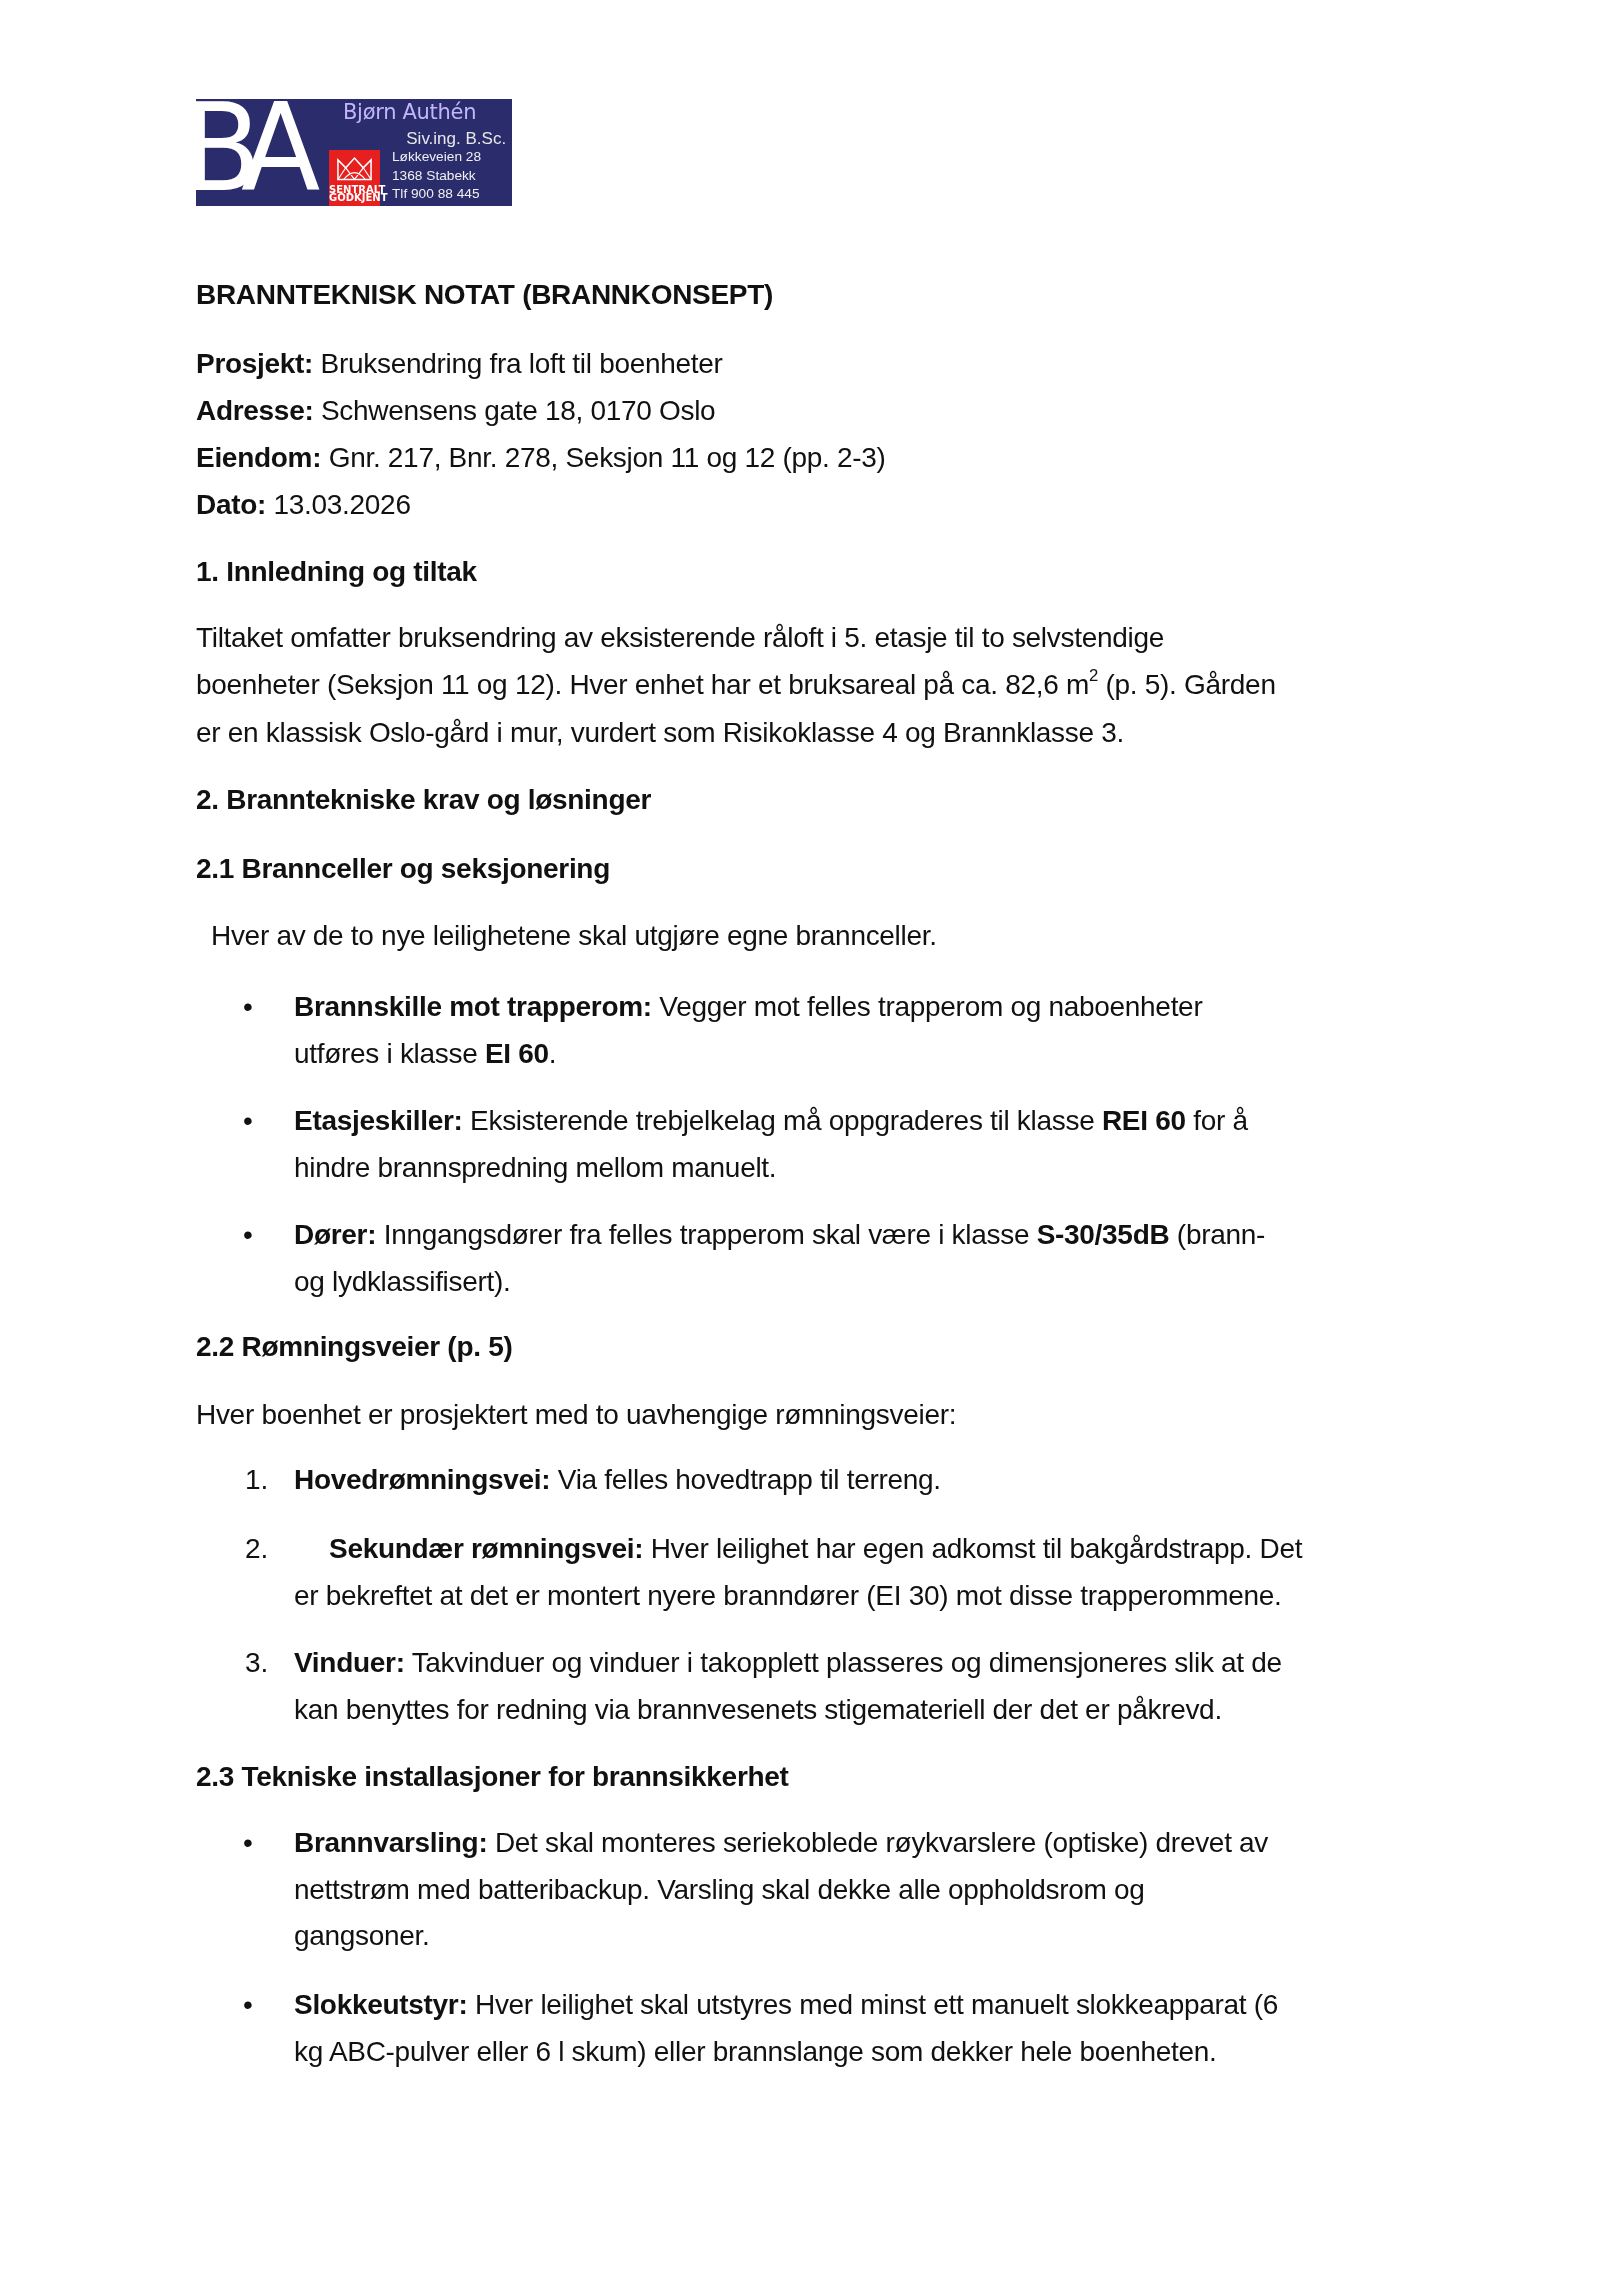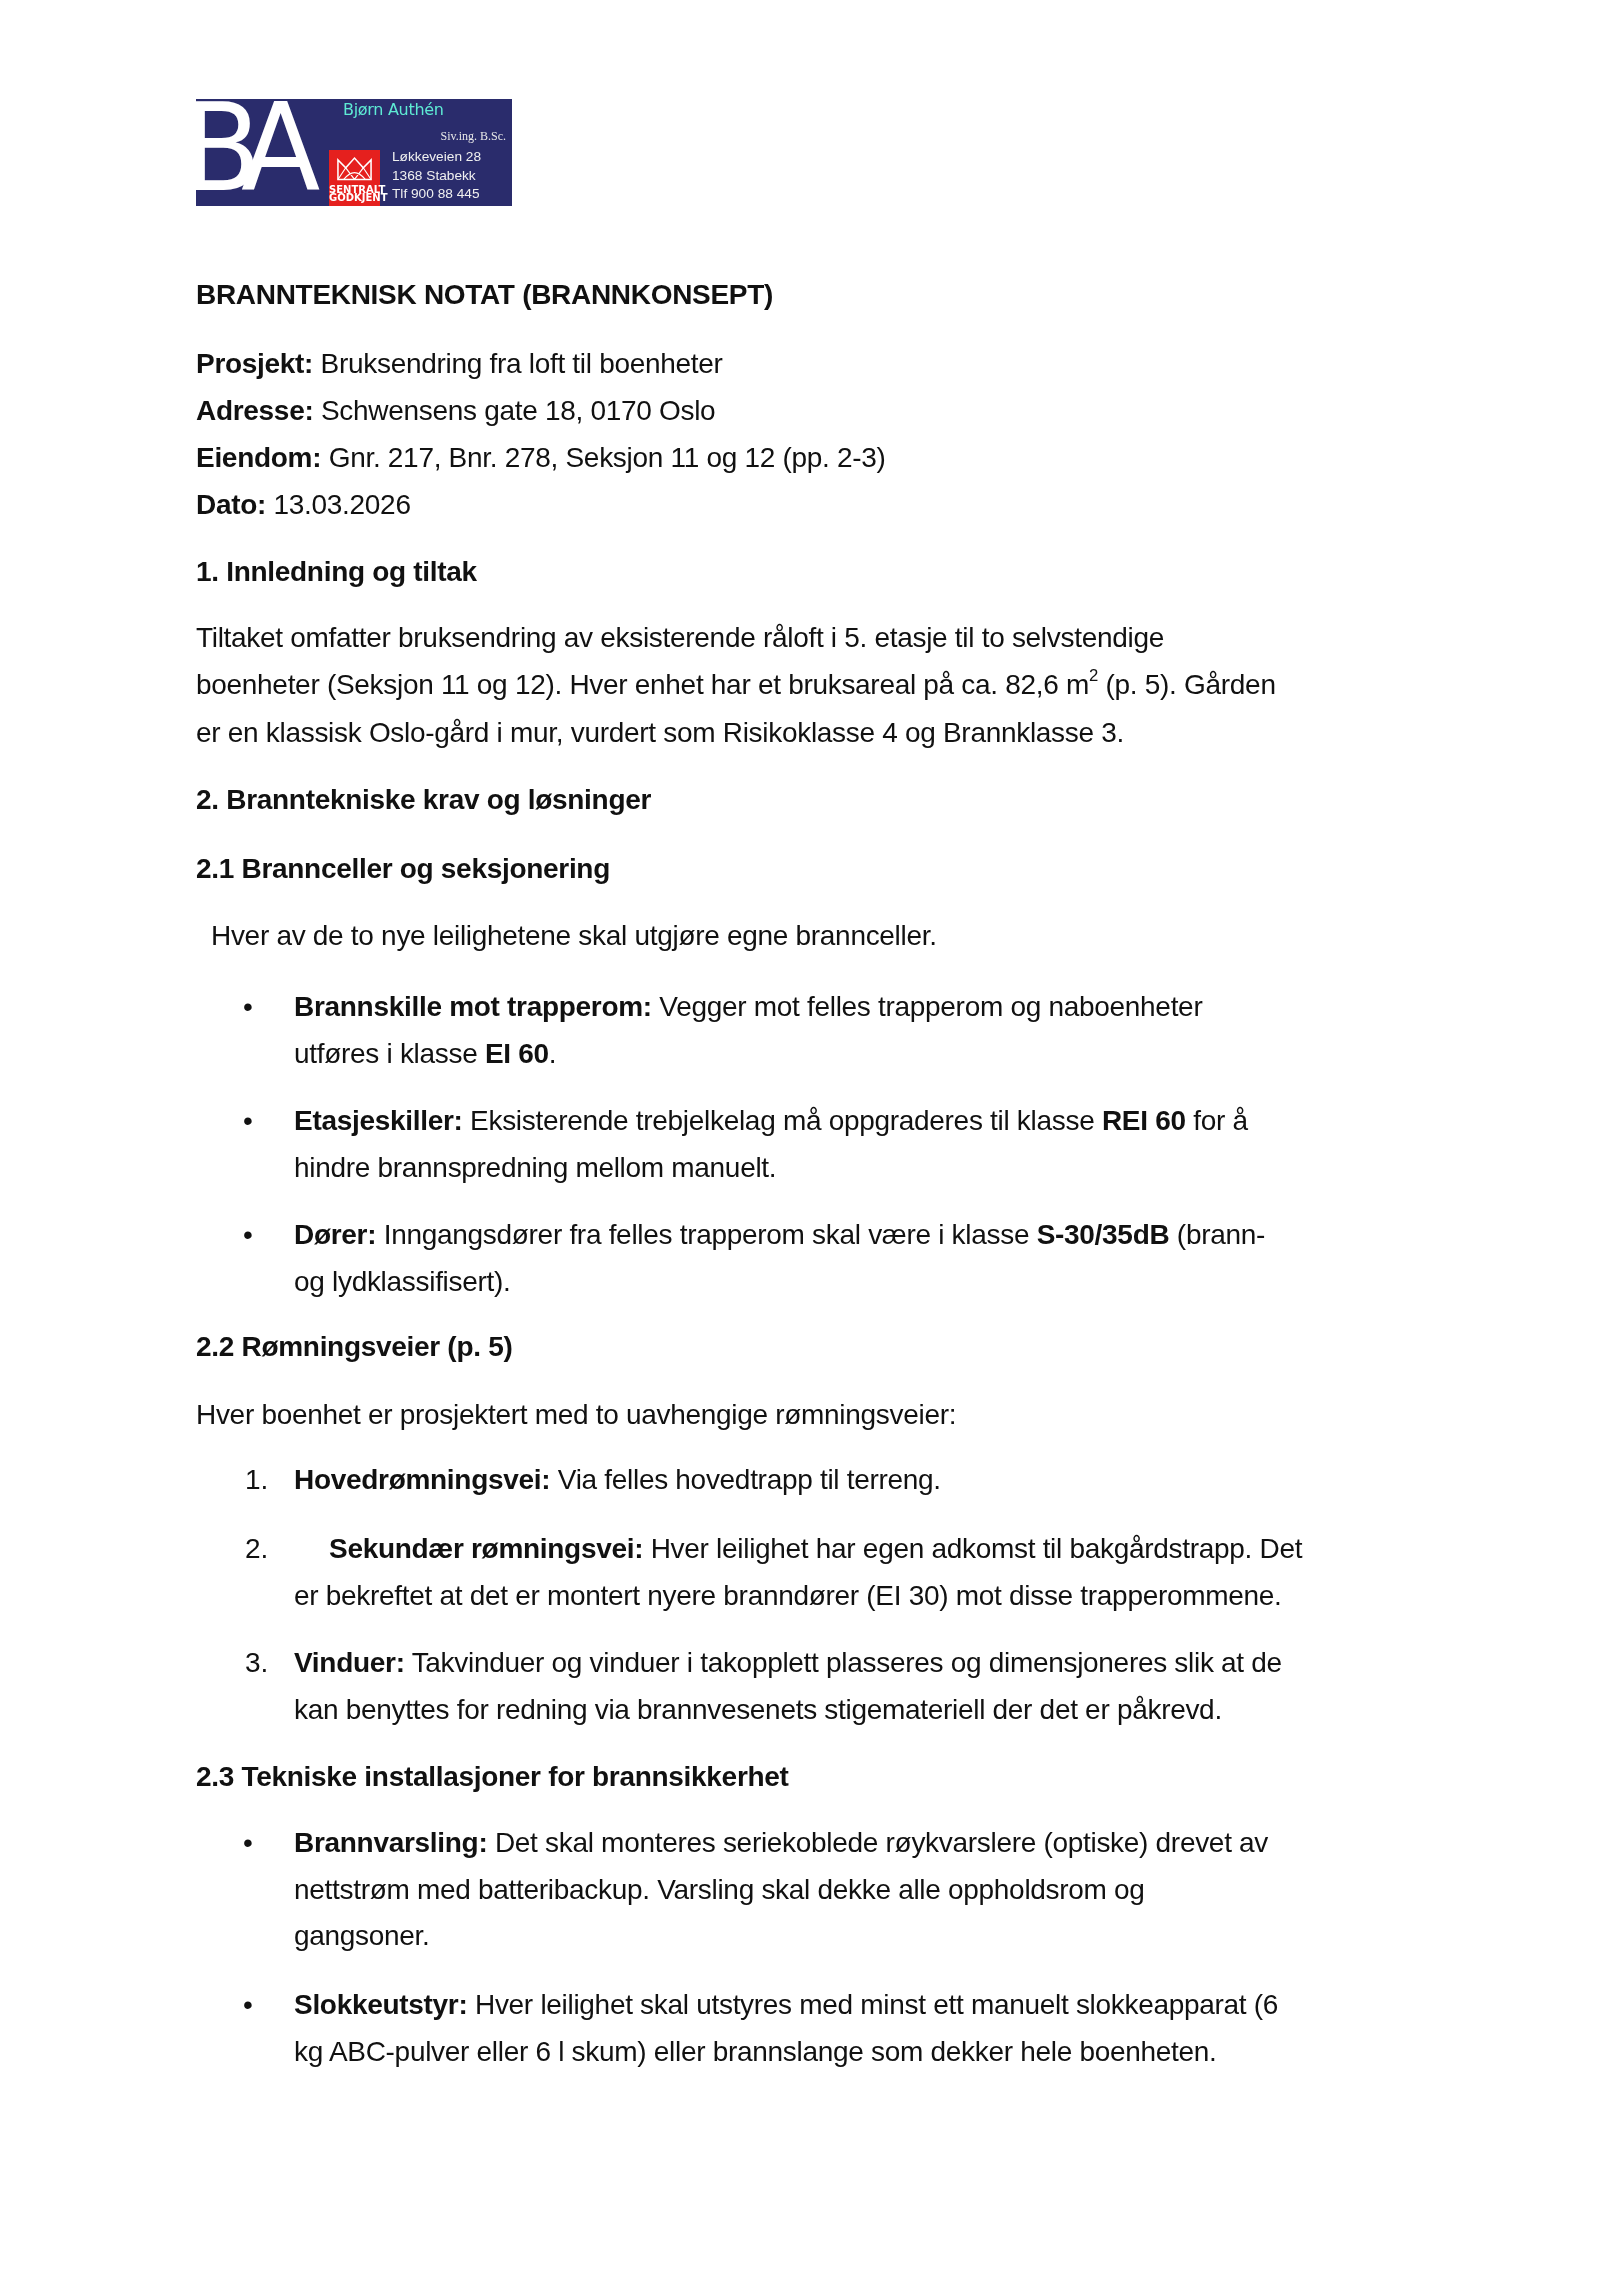--- a/index.html
+++ b/index.html
@@ -15,26 +15,26 @@
       position: absolute; left: 196px; top: 99px; width: 316px; height: 107px;
       background: #2a2c6c; overflow: hidden;
     }
     .logo .ba {
       position: absolute; left: -13.7px; top: -11.8px;
       font-family: "DejaVu Sans", sans-serif; font-size: 122px; line-height: 122px;
       color: #ffffff; letter-spacing: -21.6px; font-weight: normal;
       transform: scaleX(0.95); transform-origin: left top;
     }
     .logo .name {
-      position: absolute; left: 147px; top: 1px; font-size: 16px; color: #5eead4;
+      position: absolute; left: 147px; top: 1px; font-size: 21px; color: #c4b5fd;
       font-family: "DejaVu Sans", sans-serif; letter-spacing: -0.3px;
     }
     .logo .title {
-      position: absolute; right: 5.9px; top: 30px; font-size: 12px; color: #e8e8e8;
-      font-family: Liberation Serif, serif;
+      position: absolute; right: 5.9px; top: 30px; font-size: 17px; color: #e8e8e8;
+      font-family: Liberation Sans, sans-serif;
     }
     .logo .badge {
       position: absolute; left: 133px; top: 51px; width: 51px; height: 59px; background: #e5201e;
     }
     .logo .badge svg { position: absolute; left: 6.9px; top: 5.9px; }
     .logo .badge .btxt {
       position: absolute; left: 0; width: 51px; text-align: center; color: #fff;
       font-size: 10px; font-weight: bold; line-height: 7.8px; font-family: "DejaVu Sans", sans-serif;
     }
     .logo .addr {

